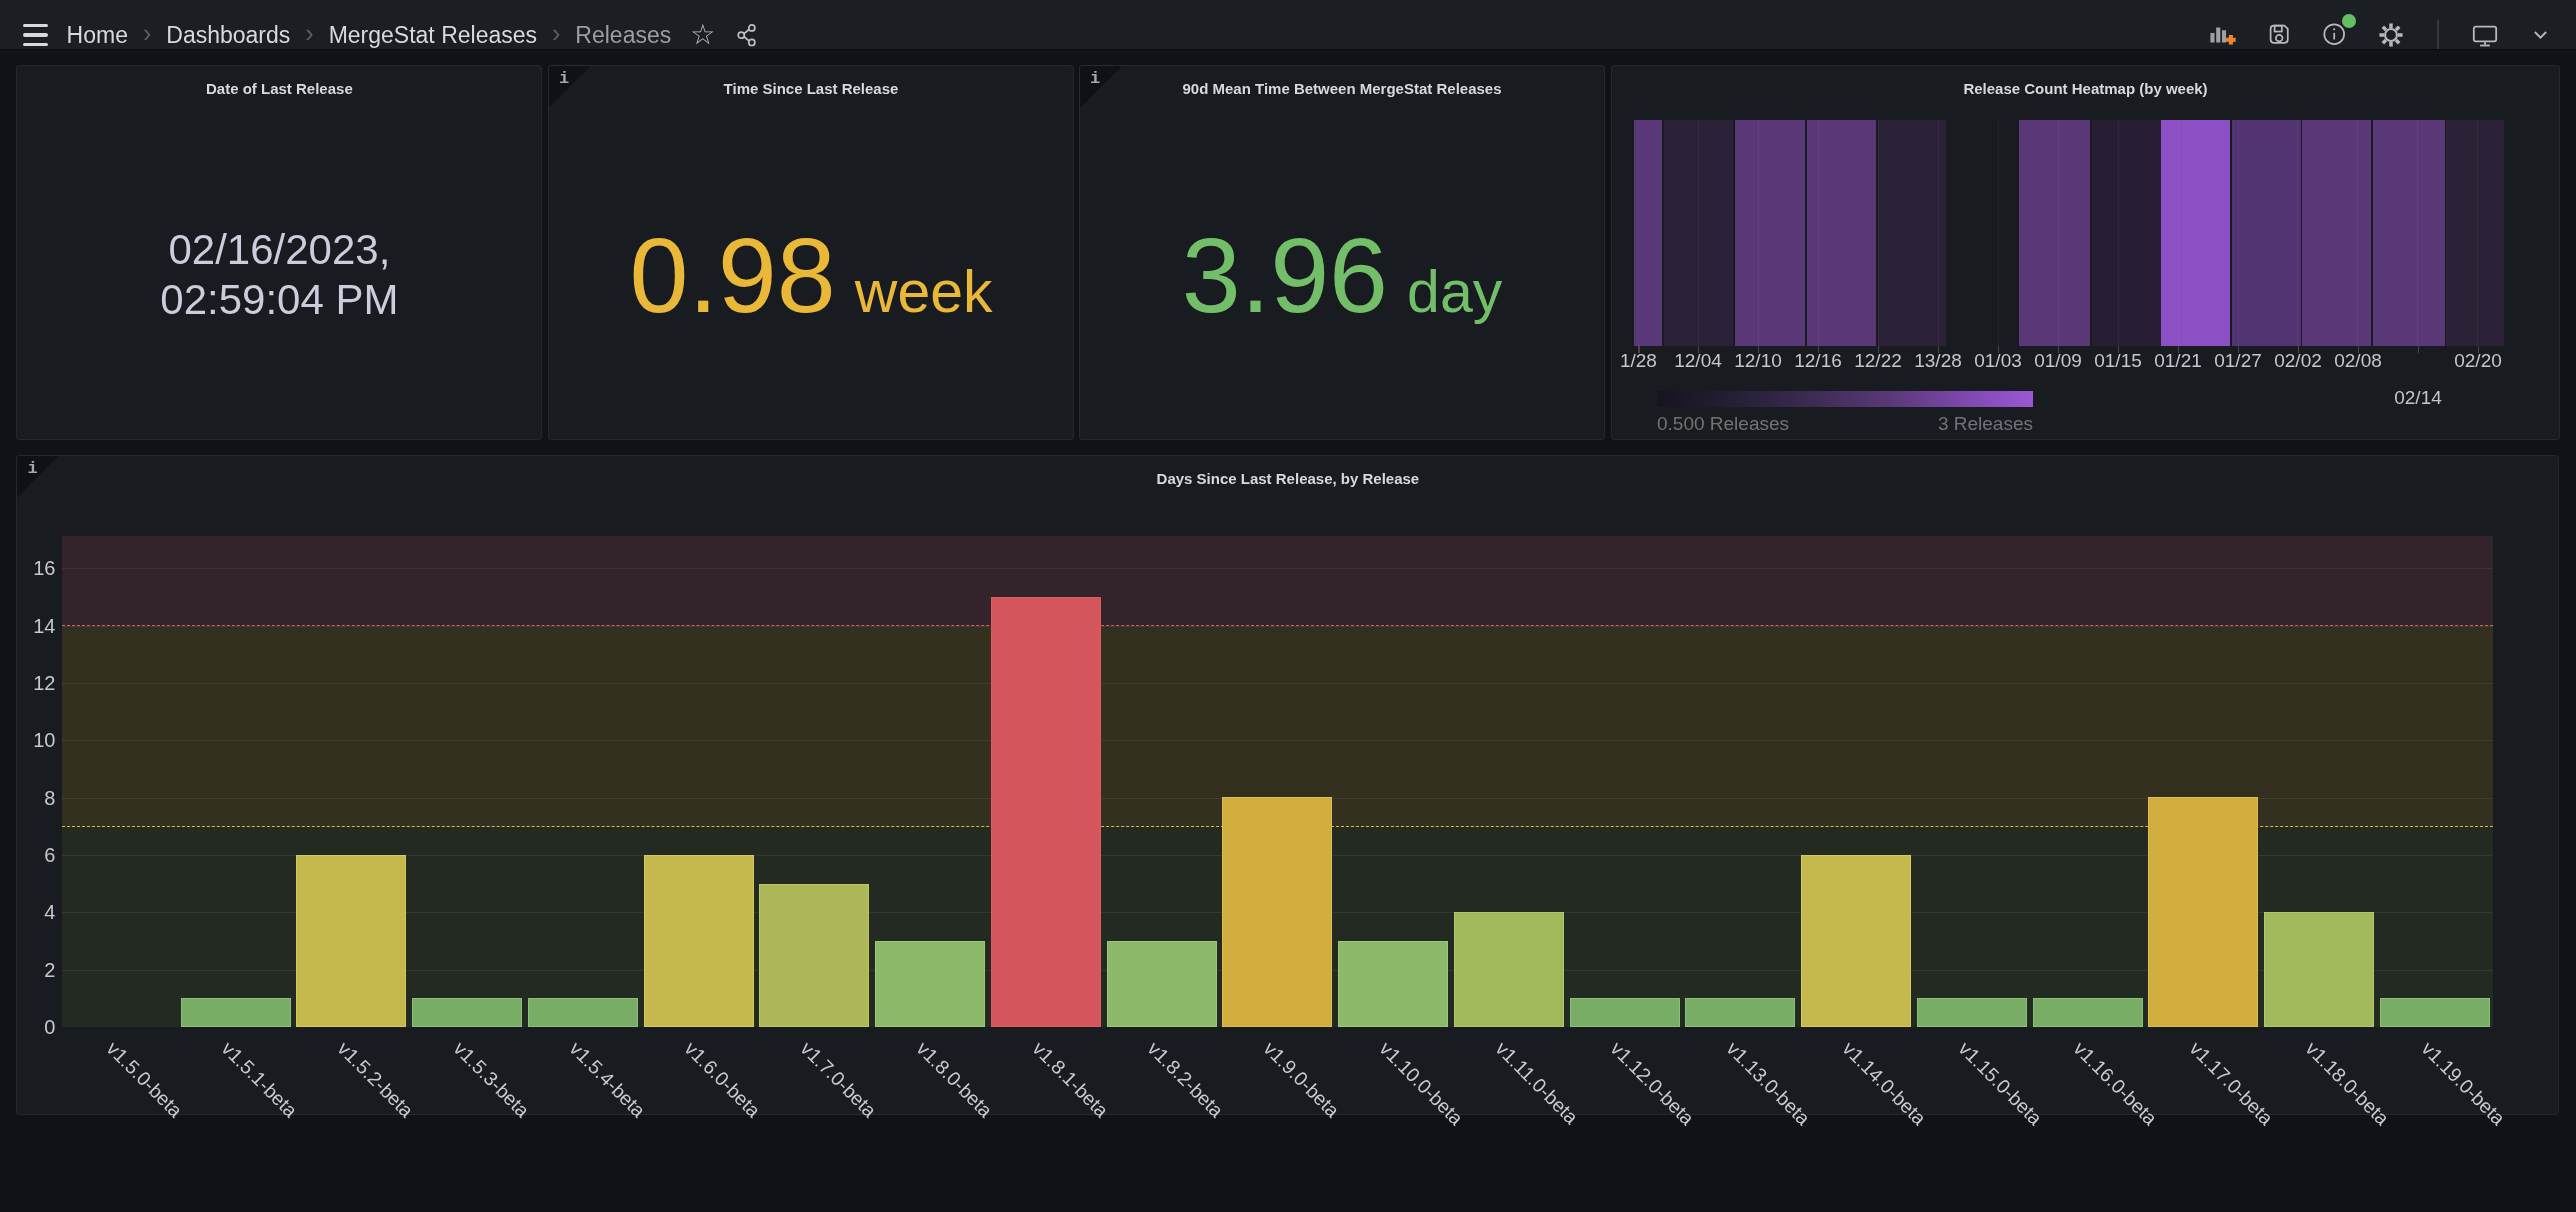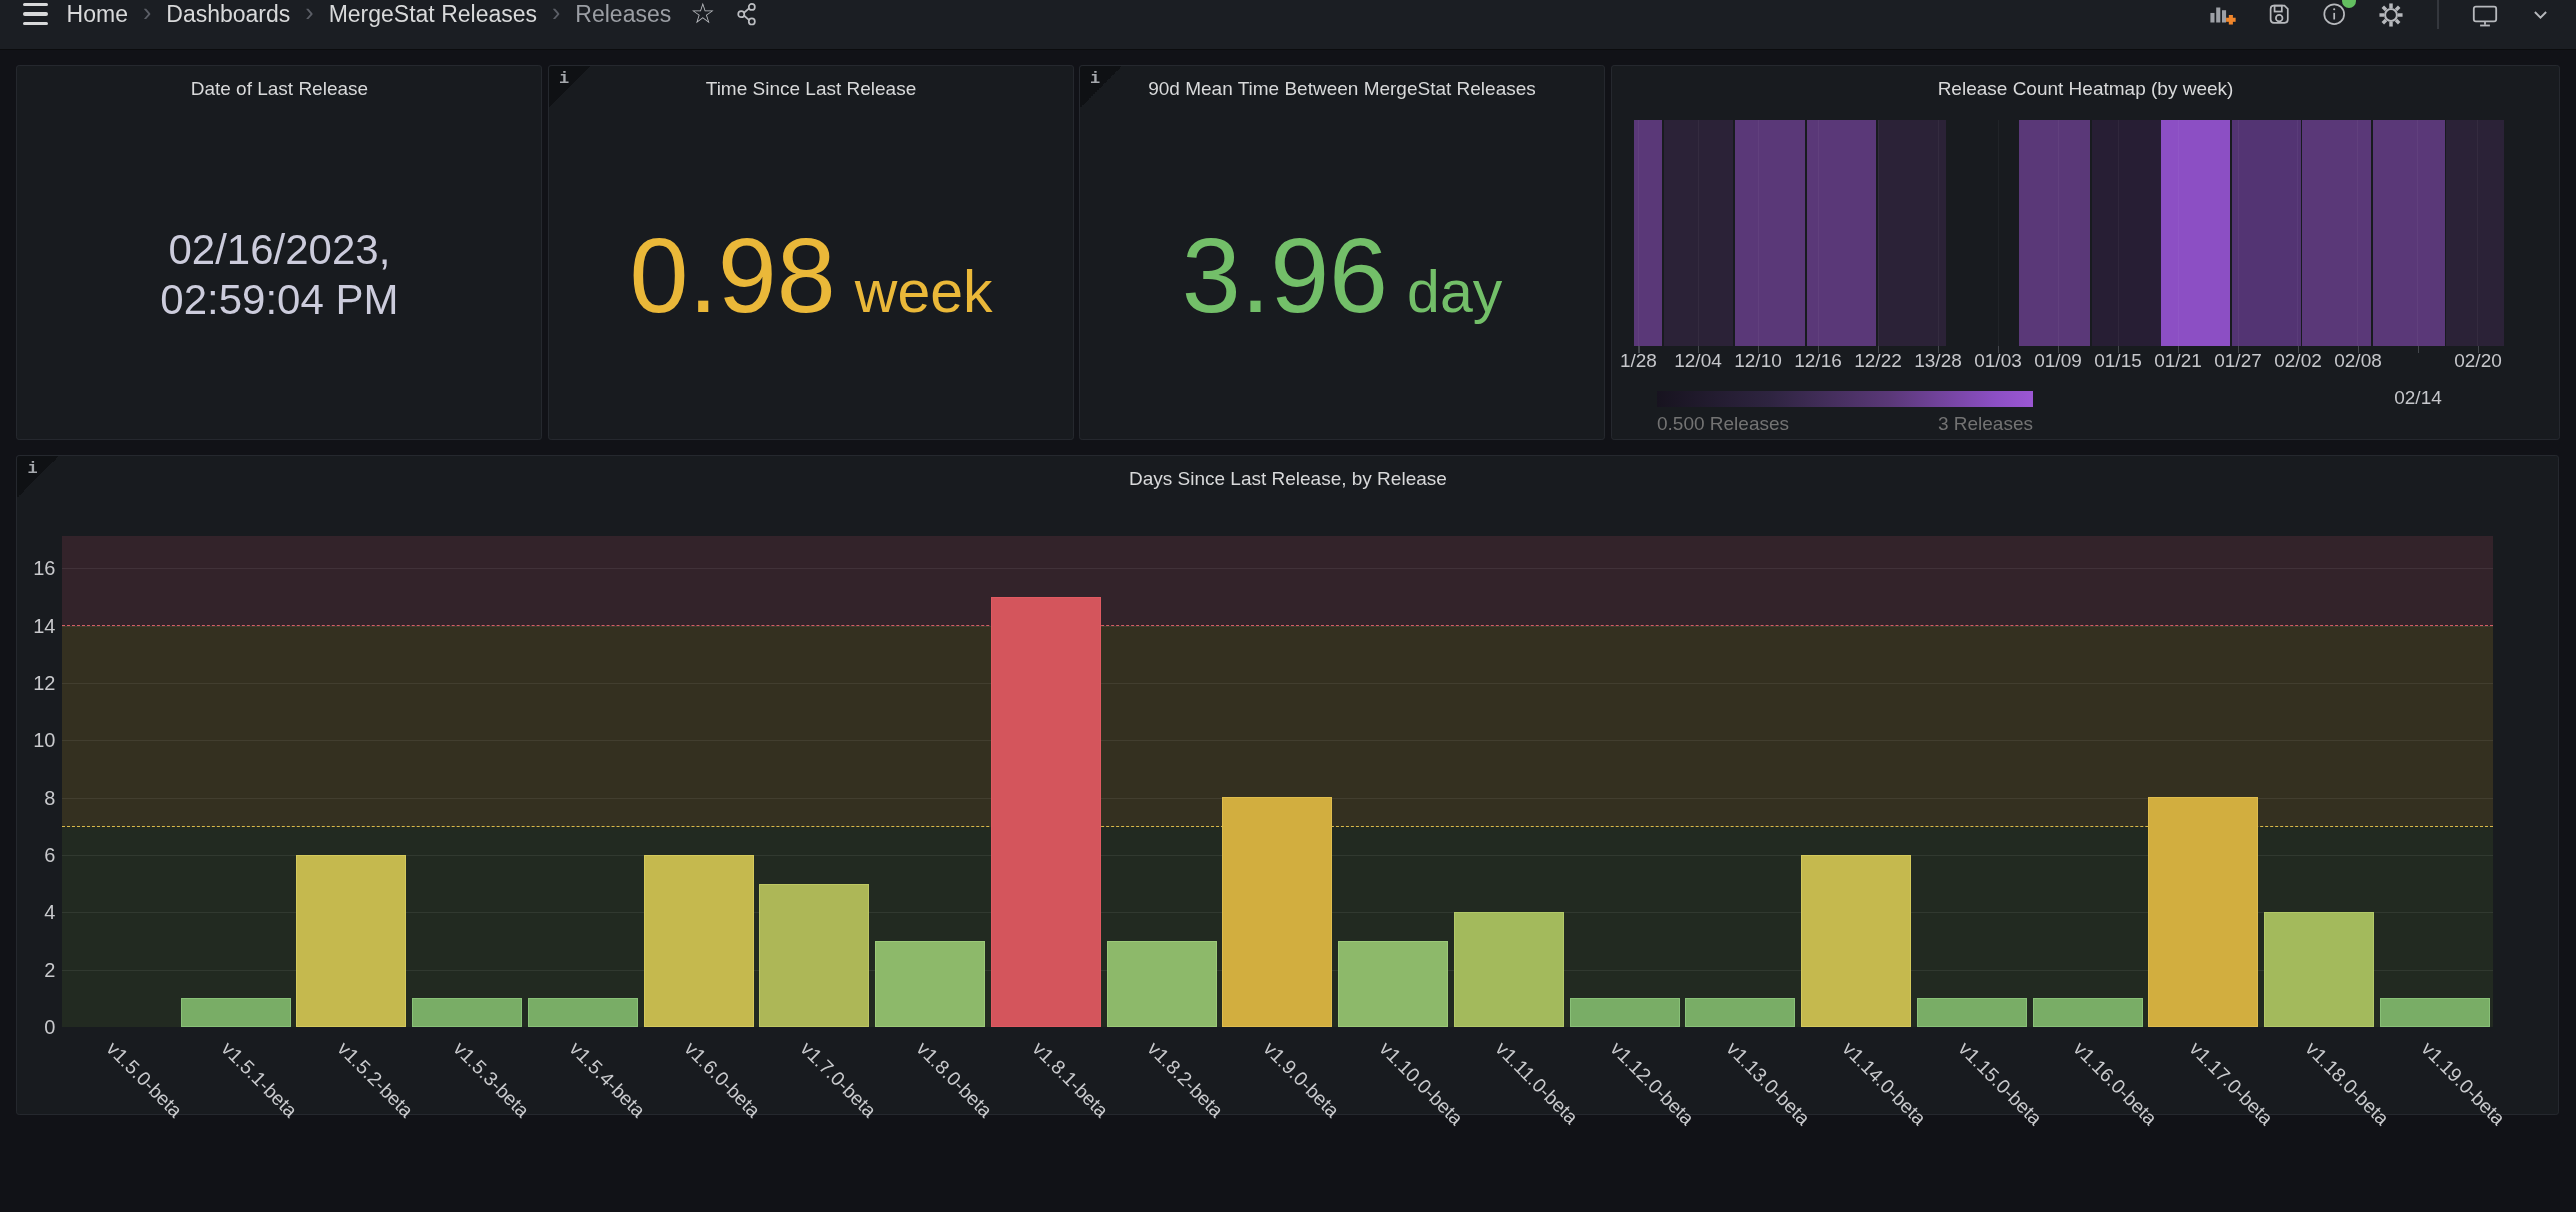--- a/index.html
+++ b/index.html
@@ -1,20 +1,20 @@
 <!DOCTYPE html>
 <html style="font-size:10px"><head>
 <meta charset="utf-8">
 <style>
   html,body{margin:0;padding:0;background:#111217;}
   body{width:2576px;height:1213px;overflow:hidden;font-family:"Liberation Sans",sans-serif;position:relative;}
   .screen{position:absolute;inset:0;background:#111217;}
 
   
-  .topnav{position:absolute;left:0;top:0;width:2576px;height:50px;background:#1b1e23;border-bottom:0.6px solid #0b0c0e;display:flex;align-items:flex-start;justify-content:space-between;box-sizing:border-box;padding:0 22.6px;}
+  .topnav{position:absolute;left:0;top:0;width:2576px;height:50px;background:#1b1e23;border-bottom:0.6px solid #0b0c0e;display:flex;align-items:flex-end;justify-content:space-between;box-sizing:border-box;padding:0 22.6px;}
   .nav-left{display:flex;align-items:center;gap:19px;}
   .iconbtn{background:none;border:none;padding:0;display:flex;align-items:center;justify-content:center;cursor:pointer;position:relative;}
   .hamburger{width:25px;height:21.4px;display:flex;flex-direction:column;justify-content:space-between;}
   .hamburger i{display:block;height:3.1px;border-radius:1.9px;background:#d8d9da;}
   .crumbs{display:flex;align-items:center;gap:15px;font-size:23px;}
   .crumb{color:#d8d9da;text-decoration:none;}
   .crumb.current{color:#9b9ea4;}
   .sep{color:#5b5e66;font-size:25px;line-height:1;padding-bottom:2.5px;}
   .star{font-size:28px;color:#bcbec2;line-height:1;}
   .nav-right{display:flex;align-items:center;gap:29px;}
@@ -22,21 +22,21 @@
   .divider{width:1.3px;height:29px;background:#34373d;margin:0 3.8px;}
   .news-dot{position:absolute;top:-7.5px;right:-8.8px;width:14px;height:14px;border-radius:50%;background:#63bf60;}
 
   
   .panel{position:absolute;background:#181b1f;border:0.6px solid #25282e;border-radius:3.1px;box-sizing:border-box;}
   .p1{left:16.4px;top:65px;width:526px;height:375px;}
   .p2{left:548px;top:65px;width:526px;height:375px;}
   .p3{left:1079px;top:65px;width:526px;height:375px;}
   .p4{left:1611px;top:65px;width:949px;height:375px;}
   .p5{left:16.4px;top:455px;width:2543px;height:660px;}
-  .ptitle{position:absolute;top:0;left:38px;right:38px;height:45px;margin:0;display:flex;align-items:center;justify-content:center;font-size:19px;font-weight:400;color:#d8d9da;white-space:nowrap;}
+  .ptitle{position:absolute;top:0;left:38px;right:38px;height:45px;margin:0;display:flex;align-items:center;justify-content:center;font-size:15px;font-weight:700;color:#d8d9da;white-space:nowrap;}
   .icorner{position:absolute;top:0;left:0;width:42px;height:42px;background:linear-gradient(135deg,#0f1114 50%,rgba(0,0,0,0) 50%);border-top-left-radius:3.1px;}
   .icorner span{position:absolute;top:3.1px;left:10px;font-family:"Liberation Mono",monospace;font-size:17px;font-weight:700;color:#a5a8ad;}
 
   
   .stat-body{position:absolute;left:0;right:0;top:45px;bottom:0;display:flex;align-items:center;justify-content:center;}
   .date-val{font-size:42px;line-height:50px;font-weight:500;text-align:center;}
   .date-val span{display:block;}
   .bigrow{display:flex;align-items:baseline;}
   .stat-num{font-size:106px;font-weight:500;line-height:1;}
   .stat-unit{font-size:59px;font-weight:500;line-height:1;margin-left:19px;}

